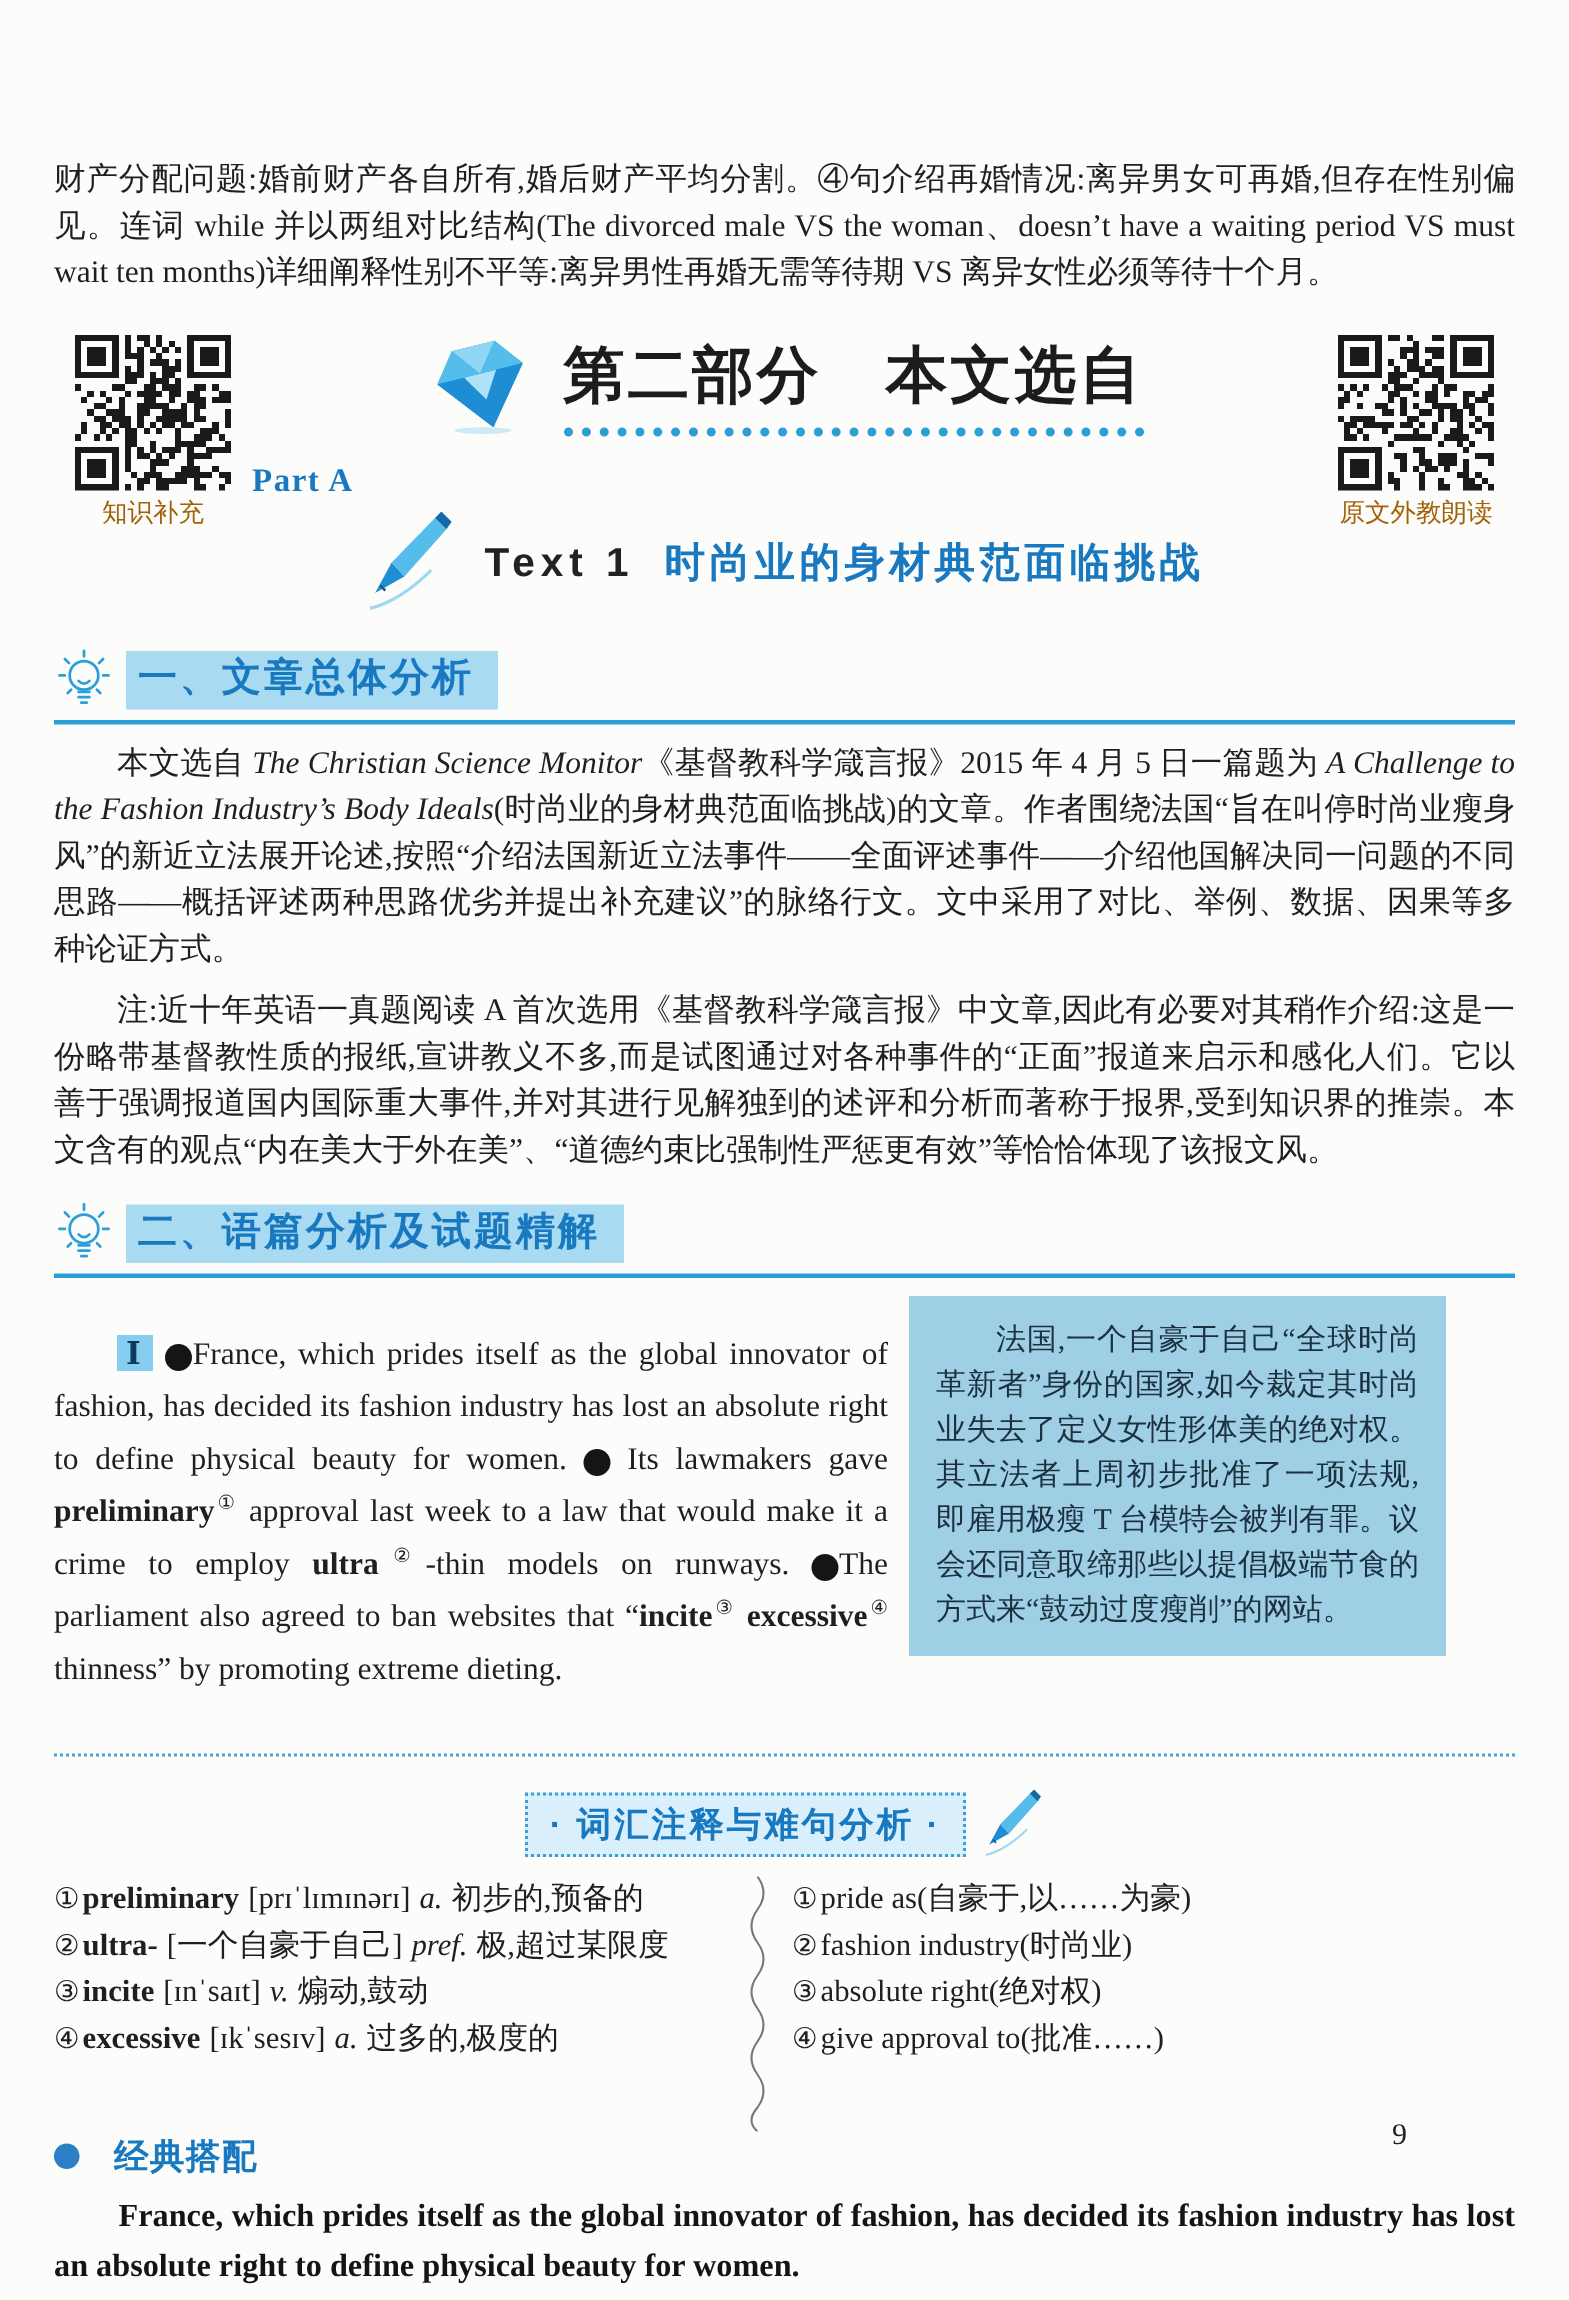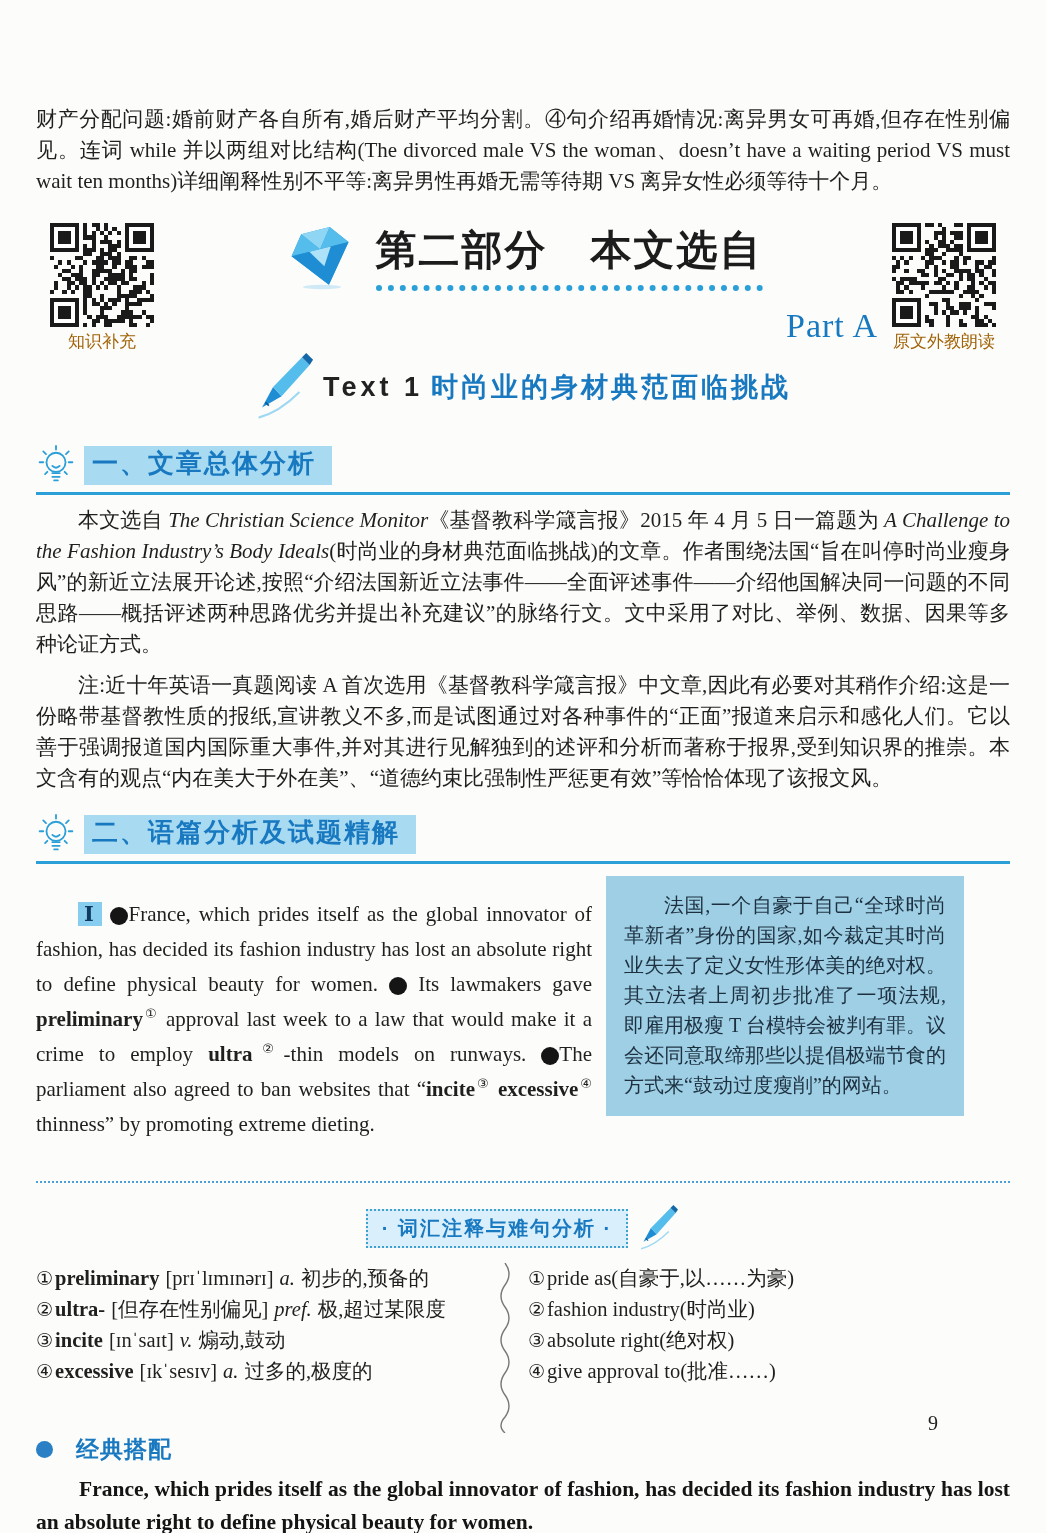--- a/index.html
+++ b/index.html
@@ -38,26 +38,26 @@
     display:flex;justify-content:center;align-items:center;gap:16px;
   }
   .diamond-icon{width:76px;height:66px;flex:none;}
   .part-title{
     font-family:"Liberation Sans","DejaVu Sans",sans-serif;
     font-weight:bold;font-size:41px;letter-spacing:2px;color:#1c1c1c;
     padding-bottom:7px;
     border-bottom:6px dotted #2a9fd8;
   }
   .part-a{
-    text-align:right;margin-top:16px;
+    text-align:left;margin-top:16px;
     font-family:"Liberation Serif","DejaVu Serif",serif;
-    font-weight:normal;font-size:34px;color:#1879c0;letter-spacing:1px;
+    font-weight:bold;font-size:22px;color:#1879c0;letter-spacing:1px;
   }
   .text-row{
-    display:flex;justify-content:center;align-items:center;gap:8px;
+    display:flex;justify-content:center;align-items:center;gap:20px;
     margin-top:8px;
   }
   .pen-icon{width:60px;height:68px;flex:none;}
   .text-label{
     font-family:"Liberation Sans","DejaVu Sans",sans-serif;
     font-weight:bold;font-size:27px;color:#222;letter-spacing:4px;
   }
   .text-title{
     font-family:"Liberation Sans","DejaVu Sans",sans-serif;
     font-weight:bold;font-size:27px;color:#1879c0;letter-spacing:3px;
@@ -123,21 +123,21 @@
 
   
   .vocab-label-row{
     display:flex;justify-content:center;align-items:center;gap:10px;
     margin-top:22px;
   }
   .vocab-label{
     border:2px dotted #3f9fd0;background:#d9effb;
     color:#1879c0;
     font-family:"Liberation Sans","DejaVu Sans",sans-serif;
-    font-weight:bold;font-size:20px;letter-spacing:2px;
+    font-weight:bold;font-size:23px;letter-spacing:2px;
     padding:4px 14px;
   }
   .pen-icon-small{width:42px;height:46px;flex:none;}
   .vocab-row{display:flex;margin-top:12px;}
   .vocab-left{width:452px;flex:none;}
   .vocab-divider{width:34px;flex:none;display:flex;justify-content:center;}
   .vocab-right{flex:1;padding-left:6px;}
   .vocab-item{font-size:20.5px;line-height:31px;white-space:nowrap;}
   .vnum{font-family:"DejaVu Sans",sans-serif;font-size:19px;margin-right:2px;}
   .vword{font-weight:bold;}
@@ -679,21 +679,21 @@
         <polygon points="21,40 55,5 64,14 31,51" fill="#55bdeb"></polygon>
         <polygon points="55,5 60,0 68,8 64,14" fill="#1468a8"></polygon>
         <path d="M4,76 Q28,70 52,46" stroke="#9fd8f2" stroke-width="2.5" fill="none"></path>
         <line x1="12" y1="58" x2="16" y2="62" stroke="#0e5a94" stroke-width="2"></line>
       </svg>
     </div>
 
     <div class="vocab-row">
       <div class="vocab-left">
         <div class="vocab-item"><span class="vnum">①</span><span class="vword">preliminary</span><span class="vipa">[prɪˈlɪmɪnərɪ]</span><span class="vpos">a.</span><span class="vdef">初步的,预备的</span></div>
-        <div class="vocab-item"><span class="vnum">②</span><span class="vword">ultra-</span><span class="vipa">[但存在性别偏见]</span><span class="vpos">pref.</span><span class="vdef">极,超过某限度</span></div>
+        <div class="vocab-item"><span class="vnum">②</span><span class="vword">ultra-</span><span class="vipa">[一个自豪于自己]</span><span class="vpos">pref.</span><span class="vdef">极,超过某限度</span></div>
         <div class="vocab-item"><span class="vnum">③</span><span class="vword">incite</span><span class="vipa">[ɪnˈsaɪt]</span><span class="vpos">v.</span><span class="vdef">煽动,鼓动</span></div>
         <div class="vocab-item"><span class="vnum">④</span><span class="vword">excessive</span><span class="vipa">[ɪkˈsesɪv]</span><span class="vpos">a.</span><span class="vdef">过多的,极度的</span></div>
       </div>
       <div class="vocab-divider">
         <svg width="16" height="170" viewBox="0 0 16 170">
           <path d="M8 0 Q16 11 8 22 Q0 33 8 44 Q16 55 8 66 Q0 77 8 88 Q16 99 8 110 Q0 121 8 132 Q16 143 8 154 Q0 163 8 170" stroke="#777" stroke-width="1.4" fill="none"></path>
         </svg>
       </div>
       <div class="vocab-right">
         <div class="vocab-item"><span class="vnum">①</span><span>pride as(自豪于,以……为豪)</span></div>

